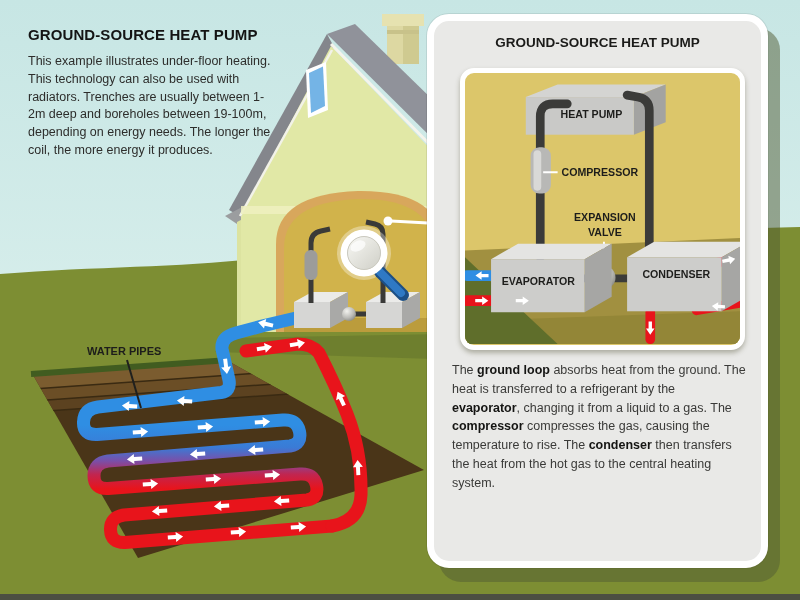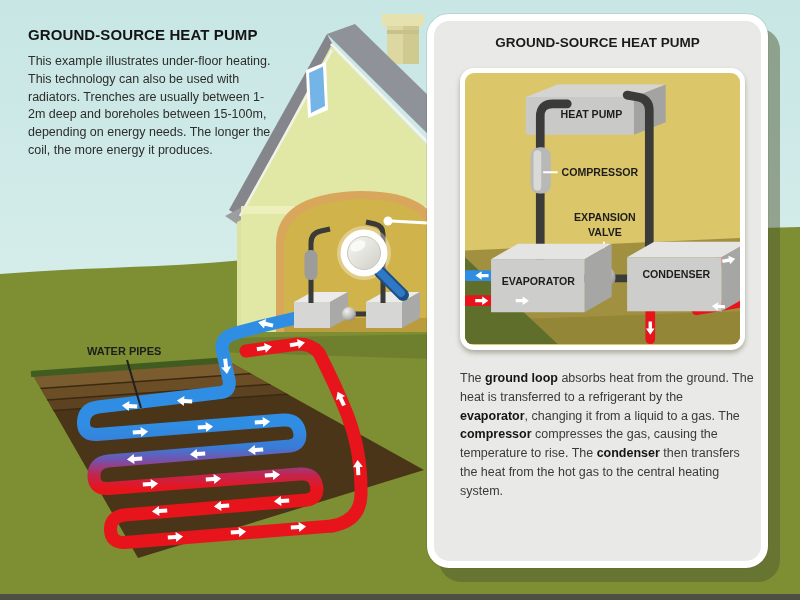--- a/index.html
+++ b/index.html
@@ -11,21 +11,21 @@
   #left-title{font-size:15px;font-weight:bold;color:#141414;letter-spacing:0.1px;margin-bottom:10px;}
   #left-body{font-size:12.5px;line-height:1.42;color:#2d2d2b;}
   
   #panel{position:absolute;left:427px;top:14px;width:327px;height:540px;z-index:3;
          background:#e9e9e7;border:7px solid #ffffff;border-radius:22px;
          box-shadow:12px 14px 0 rgba(82,92,52,0.5),0 0 0 1px rgba(0,0,0,0.08);}
   #panel-title{margin-top:14px;text-align:center;font-size:13.5px;font-weight:bold;color:#1b1b19;}
   #diagram{position:absolute;left:26px;top:47px;width:275px;height:272px;
            background:#dcc66a;border:5px solid #ffffff;border-radius:14px;
            box-shadow:0 3px 5px rgba(60,60,30,0.35);}
-  #panel-body{position:absolute;left:18px;top:340px;width:294px;margin:8px;
+  #panel-body{position:absolute;left:18px;top:340px;width:294px;margin:0;
               font-size:12.5px;line-height:1.5;color:#3a3a38;}
   #panel-body b{color:#151513;}
   svg text{font-family:"Liberation Sans",sans-serif;}
   .lbl{font-size:11px;font-weight:bold;fill:#1d1d1b;}
   .dlbl{font-size:11px;font-weight:bold;fill:#1d1d1b;}
 </style>
 </head>
 <body>
 
 <div id="stage">
@@ -178,21 +178,21 @@
   </g>
 
   <g>
     <line x1="127" y1="360" x2="141" y2="408" stroke="#20201e" stroke-width="2"></line>
     <text x="87" y="355" class="lbl">WATER PIPES</text>
   </g>
 </svg>
 
 <div id="left-text">
   <div id="left-title">GROUND-SOURCE HEAT PUMP</div>
-  <div id="left-body">This example illustrates under-floor heating. This technology can also be used with radiators. Trenches are usually between 1-2m deep and boreholes between 15-100m, depending on energy needs. The longer the coil, the more energy it produces.</div>
+  <div id="left-body">This example illustrates under-floor heating. This technology can also be used with radiators. Trenches are usually between 1-2m deep and boreholes between 19-100m, depending on energy needs. The longer the coil, the more energy it produces.</div>
 </div>
 
 <div id="panel">
   <div id="panel-title">GROUND-SOURCE HEAT PUMP</div>
 
   <svg id="diagram" viewBox="460 66 285 280">
 
     <polygon points="460,249 745,236 745,346 460,346" fill="#a19040"></polygon>
     <polygon points="460,322 745,312 745,346 460,346" fill="#938637"></polygon>
     <polygon points="460,256 556,346 460,346" fill="#5f6e2b"></polygon>

